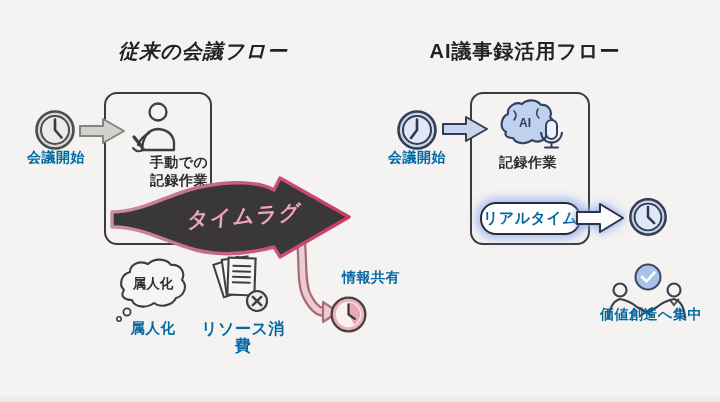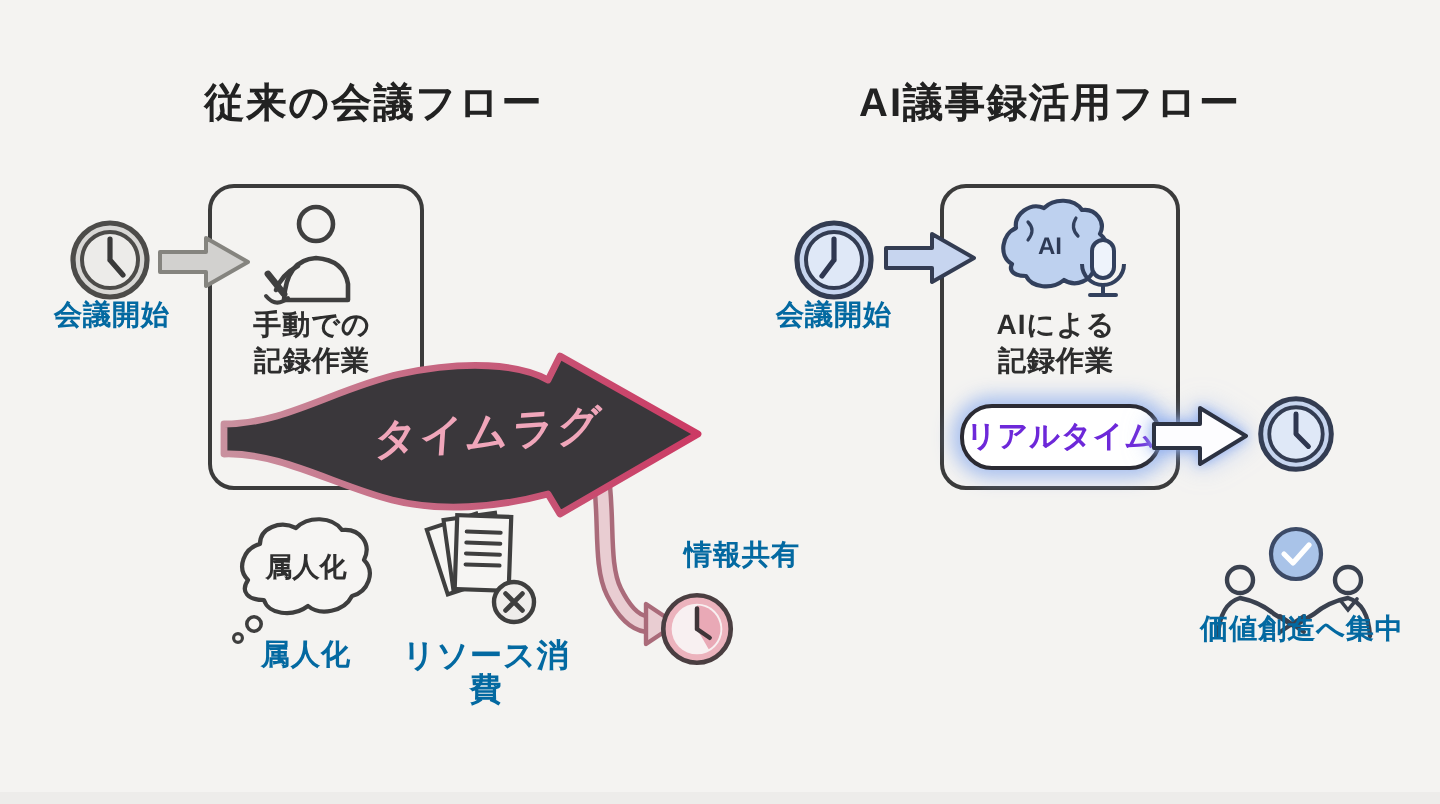--- a/index.html
+++ b/index.html
@@ -9,32 +9,32 @@
   .title{position:absolute;top:38px;width:220px;text-align:center;font-size:20px;
          font-weight:700;color:#222;letter-spacing:1px;}
   .lbl{position:absolute;text-align:center;font-weight:600;font-size:14px;
        color:#0369a1;letter-spacing:.5px;line-height:17px;}
   .boxlbl{position:absolute;text-align:center;font-weight:600;font-size:14px;
           color:#2d2d2d;line-height:18px;letter-spacing:.5px;}
   .flowbox{position:absolute;border:2px solid #3b3b3b;border-radius:13px;}
   .pill{position:absolute;left:480px;top:202px;width:97px;height:29px;
         background:#ffffff;border:2px solid #2b2b33;border-radius:16px;
         display:flex;align-items:center;justify-content:center;
-        font-size:15px;font-weight:700;color:#6d28d9;letter-spacing:.5px;
+        font-size:15px;font-weight:700;color:#0369a1;letter-spacing:.5px;
         box-shadow:0 0 9px 4px rgba(148,178,238,.78);z-index:6;}
   .glowarrow{filter:drop-shadow(0 0 3px rgba(145,175,238,.95)) drop-shadow(0 0 6px rgba(145,175,238,.6));z-index:6;}
   svg{display:block;overflow:visible;}
   .bottomshade{position:absolute;left:0;bottom:0;width:720px;height:6px;background:#edecea;}
 </style>
 </head>
 <body>
 
 <div class="stage">
 
-  <div class="title" style="left:77px;">従来の会議フロー</div>
+  <div class="title" style="left:93px;font-style:italic;">従来の会議フロー</div>
   <div class="title" style="left:415px;">AI議事録活用フロー</div>
 
   <div class="flowbox" style="left:104px;top:92px;width:104px;height:149px;"></div>
 
   <div class="flowbox" style="left:470px;top:92px;width:116px;height:149px;"></div>
 
   <svg class="abs" style="left:33px;top:108px;" width="44" height="44" viewBox="0 0 44 44">
     <circle cx="22" cy="22" r="18.5" fill="#d8d7d5" stroke="#4c4b49" stroke-width="2.6"></circle>
     <circle cx="22" cy="22" r="14" fill="#ecebe9" stroke="#4c4b49" stroke-width="2"></circle>
     <path d="M22 22 V 11.5 M22 22 L 28.5 29.5" stroke="#3a3a3a" stroke-width="2.6" stroke-linecap="round" fill="none"></path>
@@ -45,21 +45,21 @@
     <polygon points="1,10 24,10 24,3 45,15 24,27 24,20 1,20" fill="#d2d1cf" stroke="#85847f" stroke-width="2" stroke-linejoin="round"></polygon>
   </svg>
 
   <svg class="abs" style="left:131px;top:96px;" width="56" height="58" viewBox="0 0 56 58">
     <circle cx="27" cy="16" r="8.5" fill="none" stroke="#3f3f3f" stroke-width="2.3"></circle>
     <path d="M 11 54 Q 12 34 27 33 Q 41 34 43 46 L 43 54 L 11 54 Z" fill="none" stroke="#3f3f3f" stroke-width="2.3" stroke-linejoin="round"></path>
     <path d="M 18 37 Q 10 41 7 49" fill="none" stroke="#3f3f3f" stroke-width="2.3" stroke-linecap="round"></path>
     <path d="M 3 41 L 11 51" stroke="#3f3f3f" stroke-width="3.4" stroke-linecap="round"></path>
     <path d="M 2 52 Q 7 58 13 53" fill="none" stroke="#3f3f3f" stroke-width="2" stroke-linecap="round"></path>
   </svg>
-  <div class="boxlbl" style="left:104px;top:153px;width:104px;">
+  <div class="boxlbl" style="left:104px;top:153px;width:104px;padding-left:23px;">
     <div>手動での</div>
     <div>記録作業</div>
   </div>
 
   <svg class="abs" style="left:283px;top:228px;" width="72" height="96" viewBox="0 0 72 96">
     <path d="M 17 6 C 21 30, 17 54, 24 68 C 28 76, 33 83, 40 84" fill="none" stroke="#aa6b7a" stroke-width="10" stroke-linecap="round"></path>
     <path d="M 17 6 C 21 30, 17 54, 24 68 C 28 76, 33 83, 40 84" fill="none" stroke="#e9cdd2" stroke-width="5.5" stroke-linecap="round"></path>
     <polygon points="40,74 40,94 55,84" fill="#e9cdd2" stroke="#aa6b7a" stroke-width="2.2" stroke-linejoin="round"></polygon>
   </svg>
 
@@ -132,21 +132,20 @@
              C 30 47, 20 46, 17 40 C 12 40, 8 38, 10 34 Z" fill="#bed1ef" stroke="#32405d" stroke-width="2.1" stroke-linejoin="round"></path>
     <path d="M 18 13 q 4 4 0 9 M 42 11 q -3 5 1 9" fill="none" stroke="#32405d" stroke-width="1.6" stroke-linecap="round"></path>
     <text x="29" y="29" text-anchor="middle" font-size="12" font-weight="700" fill="#2e3a55">AI</text>
     <g>
       <rect x="50" y="22" width="11" height="19" rx="5.5" fill="#eef3fb" stroke="#32405d" stroke-width="2"></rect>
       <path d="M 45 34 a 10.5 10.5 0 0 0 21 0" fill="none" stroke="#32405d" stroke-width="2"></path>
       <path d="M 55.5 44.5 V 49 M 49 49.5 H 62" stroke="#32405d" stroke-width="2" stroke-linecap="round"></path>
     </g>
   </svg>
   <div class="boxlbl" style="left:470px;top:153px;width:116px;">
-    <div>AIによる</div>
     <div>記録作業</div>
   </div>
 
   <div class="pill">リアルタイム</div>
 
   <svg class="abs glowarrow" style="left:576px;top:201px;" width="50" height="34" viewBox="0 0 50 34">
     <polygon points="1,11 24,11 24,3 47,17 24,31 24,23 1,23" fill="#fdfdff" stroke="#2c3242" stroke-width="2" stroke-linejoin="round"></polygon>
   </svg>
 
   <svg class="abs" style="left:627px;top:196px;" width="42" height="42" viewBox="0 0 44 44">

